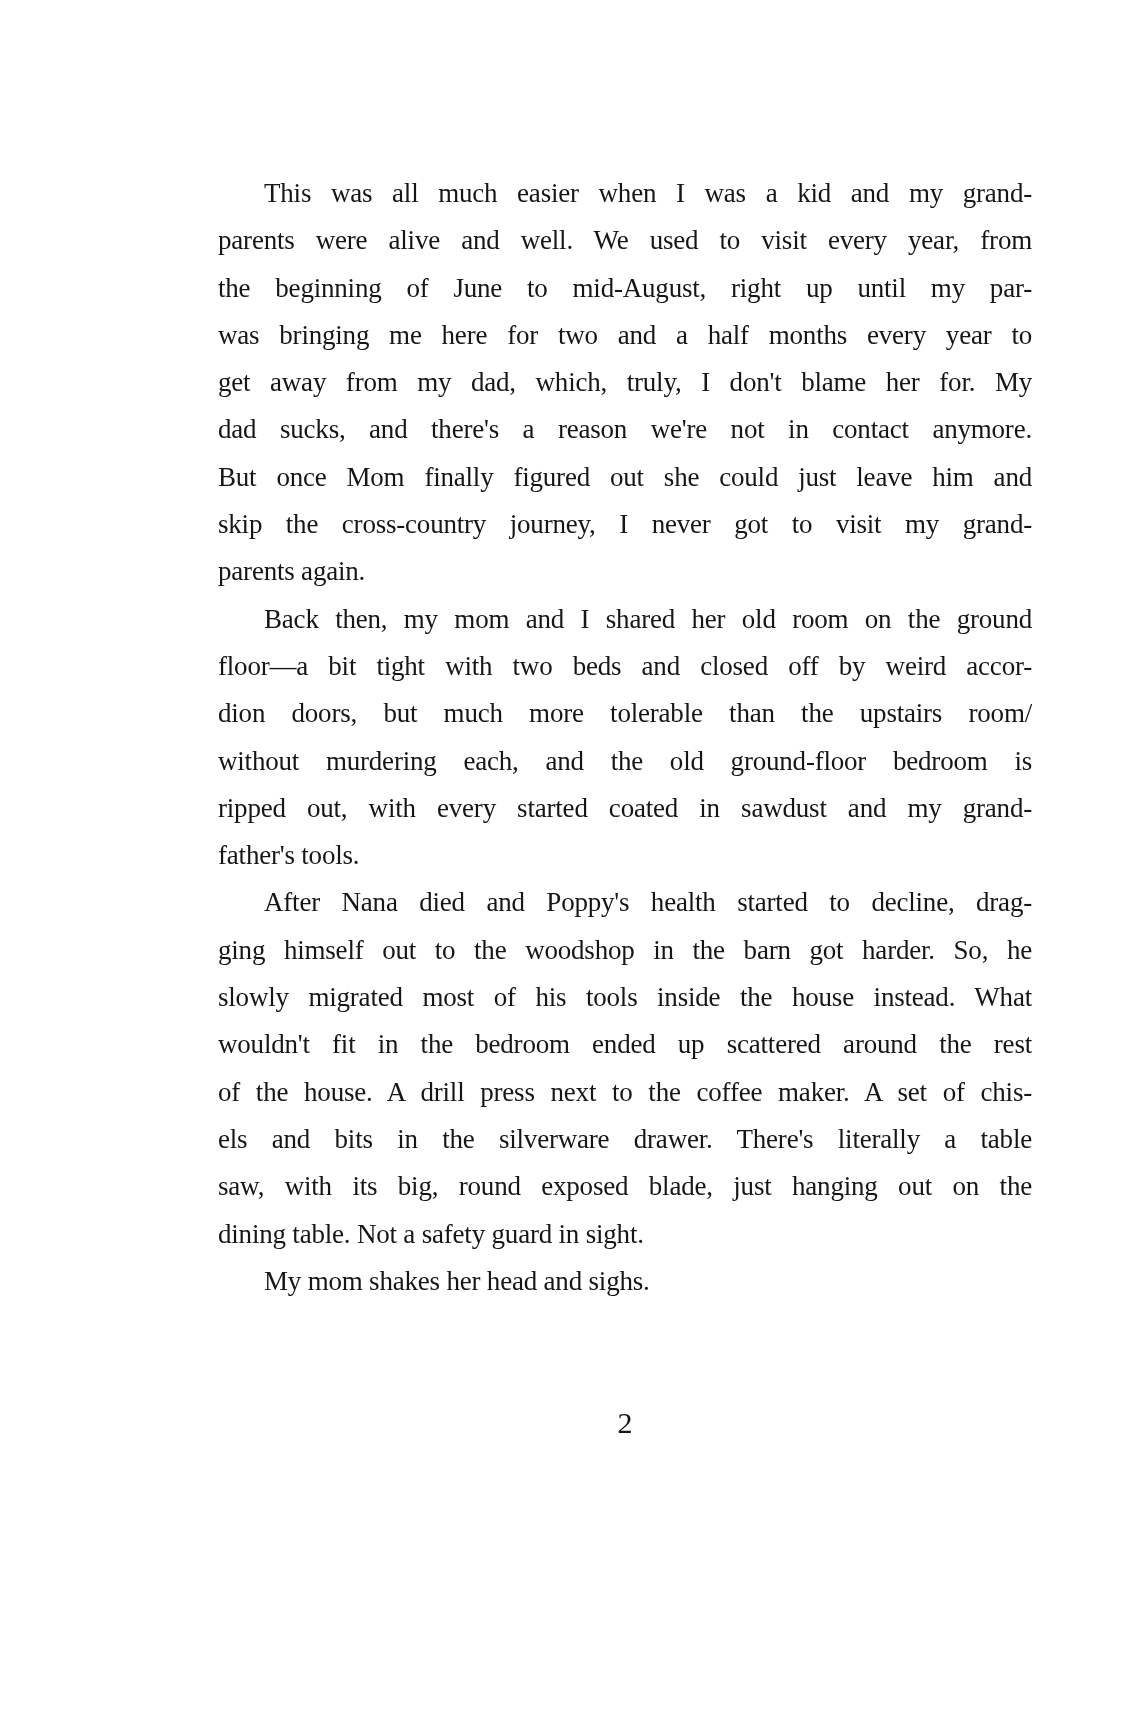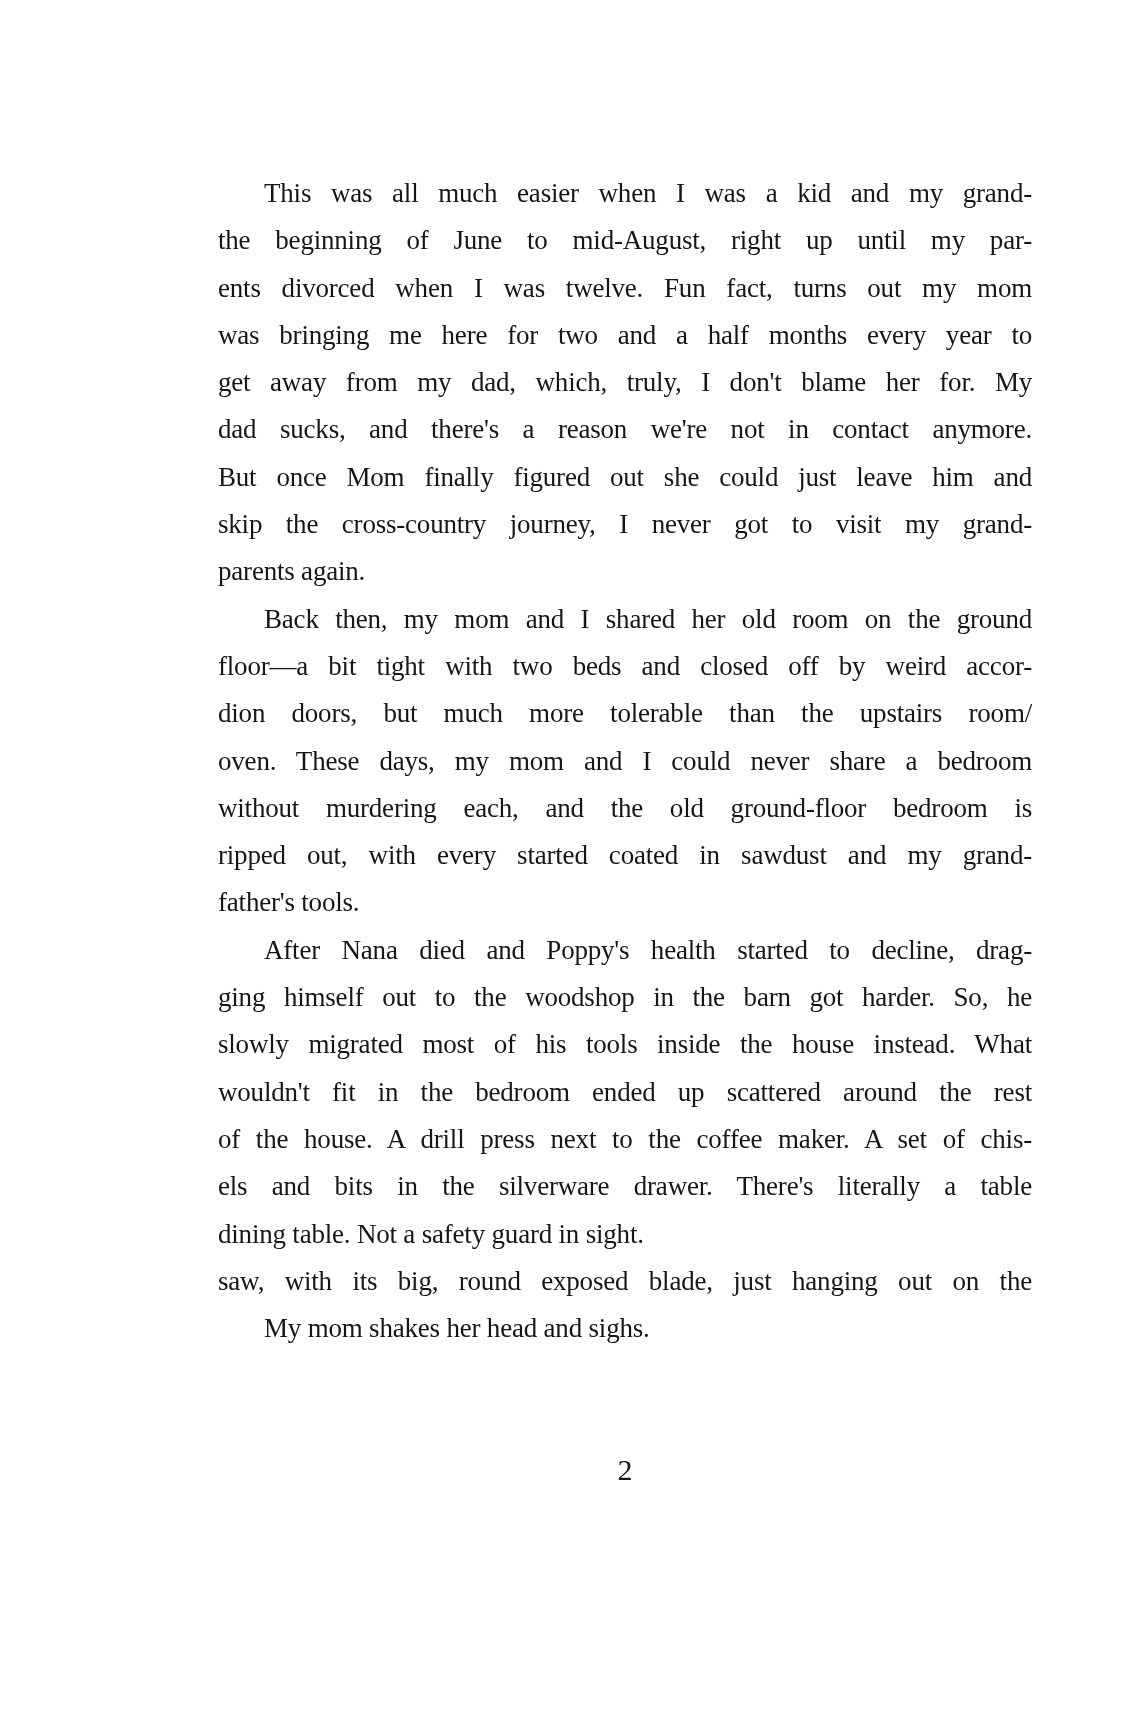--- a/index.html
+++ b/index.html
@@ -53,46 +53,45 @@
   }
 </style>
 </head>
 <body>
 
 <div class="page">
   <div class="text-block">
 
     <div class="paragraph">
         <div class="line first">This was all much easier when I was a kid and my grand-</div>
+        <div class="line">parents were alive and well. We used to visit every year, from</div>
         <div class="line">the beginning of June to mid-August, right up until my par-</div>
-        <div class="line">ents divorced when I was twelve. Fun fact, turns out my mom</div>
         <div class="line">was bringing me here for two and a half months every year to</div>
         <div class="line">get away from my dad, which, truly, I don't blame her for. My</div>
         <div class="line">dad sucks, and there's a reason we're not in contact anymore.</div>
         <div class="line">But once Mom finally figured out she could just leave him and</div>
         <div class="line">skip the cross-country journey, I never got to visit my grand-</div>
         <div class="line last">parents again.</div>
       </div>
       <div class="paragraph">
         <div class="line first">Back then, my mom and I shared her old room on the ground</div>
         <div class="line">floor—a bit tight with two beds and closed off by weird accor-</div>
         <div class="line">dion doors, but much more tolerable than the upstairs room/</div>
-        <div class="line">oven. These days, my mom and I could never share a bedroom</div>
         <div class="line">without murdering each, and the old ground-floor bedroom is</div>
         <div class="line">ripped out, with every started coated in sawdust and my grand-</div>
         <div class="line last">father's tools.</div>
       </div>
       <div class="paragraph">
         <div class="line first">After Nana died and Poppy's health started to decline, drag-</div>
         <div class="line">ging himself out to the woodshop in the barn got harder. So, he</div>
         <div class="line">slowly migrated most of his tools inside the house instead. What</div>
         <div class="line">wouldn't fit in the bedroom ended up scattered around the rest</div>
         <div class="line">of the house. A drill press next to the coffee maker. A set of chis-</div>
         <div class="line">els and bits in the silverware drawer. There's literally a table</div>
+        <div class="line">saw, with its big, round exposed blade, just hanging out on the</div>
         <div class="line last">dining table. Not a safety guard in sight.</div>
-        <div class="line">saw, with its big, round exposed blade, just hanging out on the</div>
       </div>
       <div class="paragraph">
         <div class="line first last">My mom shakes her head and sighs.</div>
       </div>
       <div class="page-number">2</div>
   </div>
 </div>
 
 </body></html>

